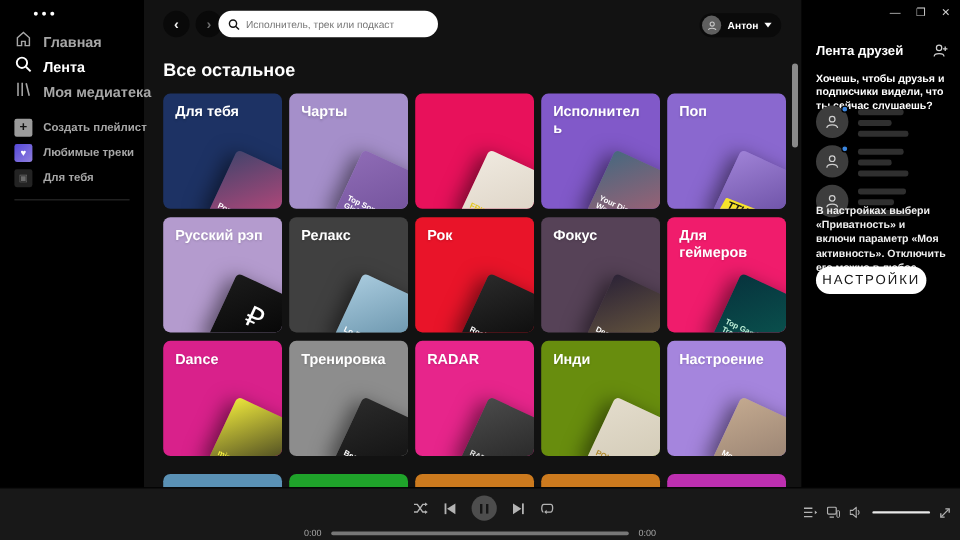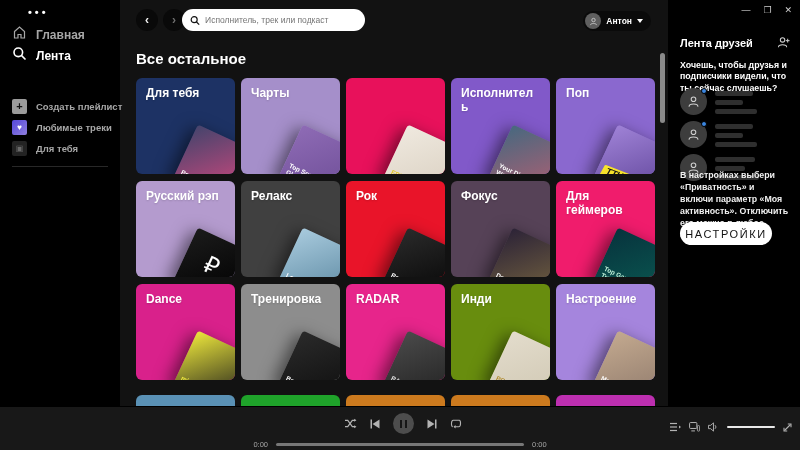--- a/index.html
+++ b/index.html
@@ -104,20 +104,28 @@
             </svg></span>
           <span class="lbl">Главная</span>
         </div>
         <div class="side-item active">
           <span><svg width="15" height="15" viewBox="0 0 15 15">
               <circle cx="6.3" cy="6.3" r="4.3" fill="none" stroke="#ffffff" stroke-width="1.6"></circle>
               <line x1="9.6" y1="9.6" x2="13.5" y2="13.5" stroke="#ffffff" stroke-width="1.6"></line>
             </svg></span>
           <span class="lbl">Лента</span>
         </div>
+        <div class="side-item">
+          <span><svg width="15" height="15" viewBox="0 0 15 15">
+              <line x1="3" y1="2" x2="3" y2="13" stroke="#a7a7a7" stroke-width="1.3"></line>
+              <line x1="6.5" y1="2" x2="6.5" y2="13" stroke="#a7a7a7" stroke-width="1.3"></line>
+              <line x1="9.8" y1="2.4" x2="12.4" y2="12.8" stroke="#a7a7a7" stroke-width="1.3"></line>
+            </svg></span>
+          <span class="lbl">Моя медиатека</span>
+        </div>
       </div>
     <div class="side-playlists" id="side-playlists">
         <div class="side-pl">
           <span class="sq sq-plus">+</span>
           <span class="lbl">Создать плейлист</span>
         </div>
         <div class="side-pl">
           <span class="sq sq-heart">♥</span>
           <span class="lbl">Любимые треки</span>
         </div>

